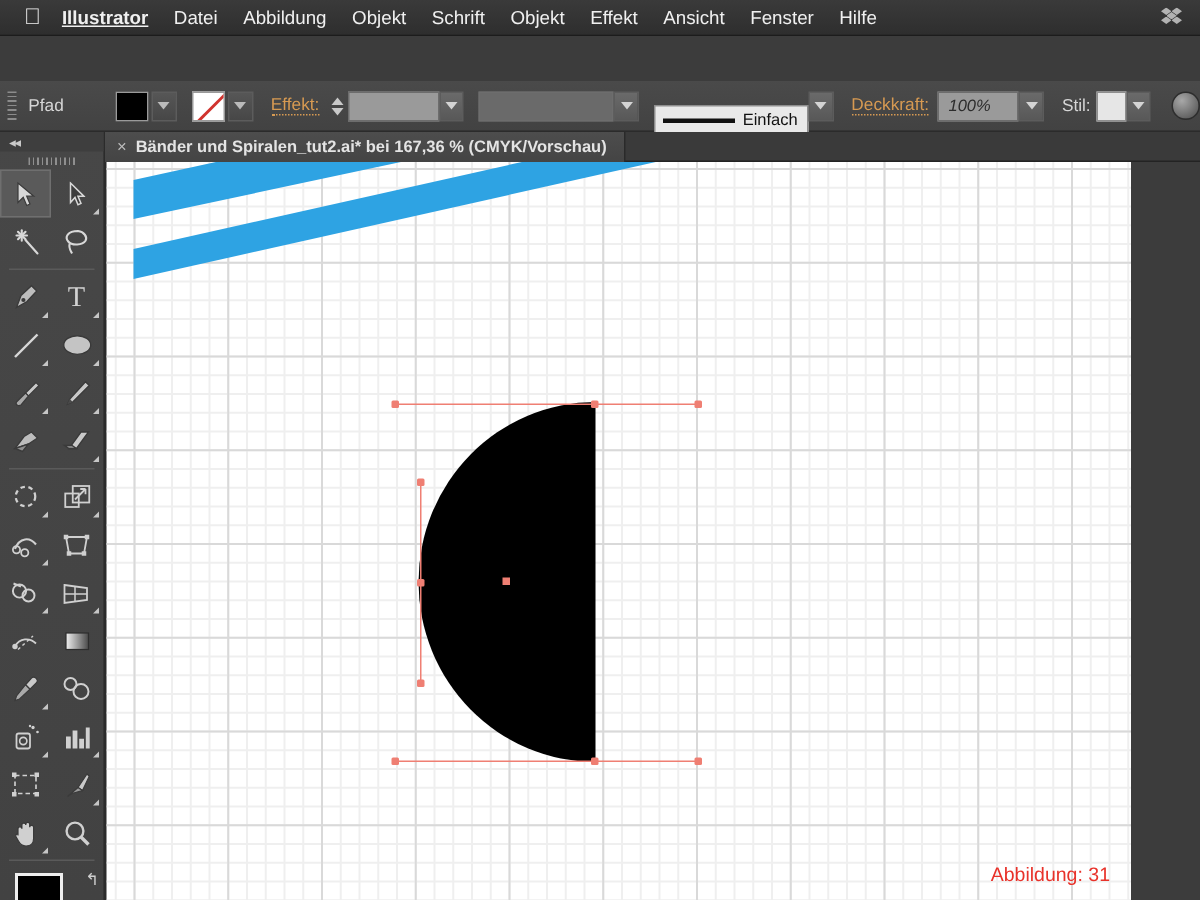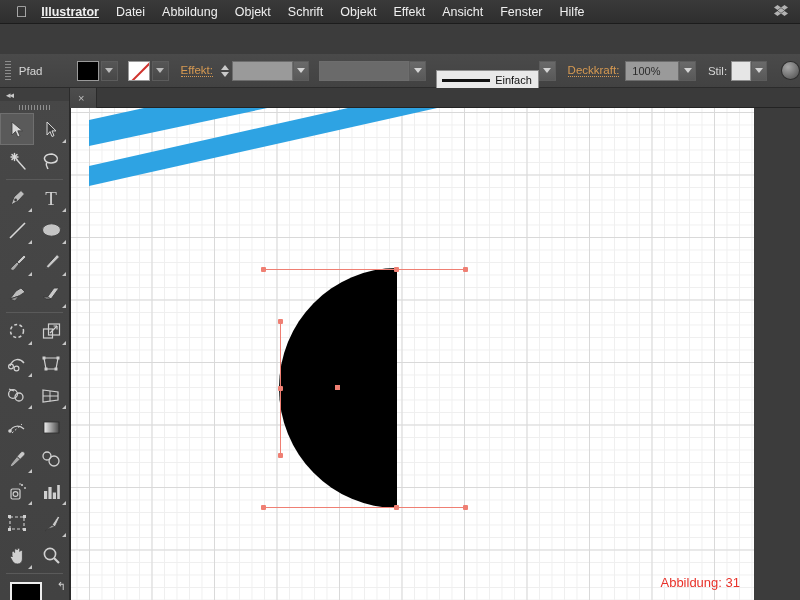--- a/index.html
+++ b/index.html
@@ -77,21 +77,21 @@
     background: linear-gradient(to bottom,#565656,#474747); display:flex;align-items:center;justify-content:center;
   }
   .mini-drop i { width:0;height:0;border-left:4px solid transparent;border-right:4px solid transparent;border-top:5px solid #bbb;}
   .lbl-orange { color:#d79a52; font-size:11.5px; border-bottom:1px dotted #d79a52; margin-left:12px; }
   .stepper { display:flex; flex-direction:column; margin-left:8px; }
   .stepper i { width:0;height:0;border-left:4px solid transparent;border-right:4px solid transparent; }
   .stepper i:first-child{ border-bottom:5px solid #c9c9c9; margin-bottom:2px;}
   .stepper i:last-child{ border-top:5px solid #c9c9c9;}
   .field {
     height:20px; border:1px solid #6d6d6d; background:#9a9a9a; margin-left:3px;
-    display:flex; align-items:center; color:#2c2c2c; font-size:11px; padding-left:6px;
+    display:flex; align-items:center; color:#2c2c2c; font-size:11px; padding-left:6px;font-style:italic;
   }
   .field.dark { background:#6a6a6a; color:#d8d8d8; }
   .field-drop { width:17px;height:20px;border:1px solid #5c5c5c;background:linear-gradient(to bottom,#6a6a6a,#585858);
     display:flex;align-items:center;justify-content:center;}
   .field-drop i{width:0;height:0;border-left:4px solid transparent;border-right:4px solid transparent;border-top:5px solid #d4d4d4;}
   .profile-box { width:105px; height:20px; background:#e9e9e9; border:1px solid #8e8e8e; margin-left:10px;
     display:flex; align-items:center; gap:5px; padding-left:5px;margin-top:19px; }
   .profile-line { width:48px; height:3px; background:#111; }
   .profile-txt { color:#111; font-size:11px; }
   .opacity-field { width:55px; }
@@ -239,20 +239,21 @@
     <span class="field-drop">
         <i></i>
       </span>
 
     <span class="round-btn"></span>
   </div>
 
   <div class="tabstrip">
     <div class="doctab">
       <span class="tab-x">×</span>
+      <span>Bänder und Spiralen_tut2.ai* bei 167,36 % (CMYK/Vorschau)</span>
     </div>
   </div>
 
   <div class="toolpanel">
     <div class="tp-head">
       <span class="dbl">◂◂</span>
     </div>
     <div class="tp-grip">
         <i></i>
       </div>

